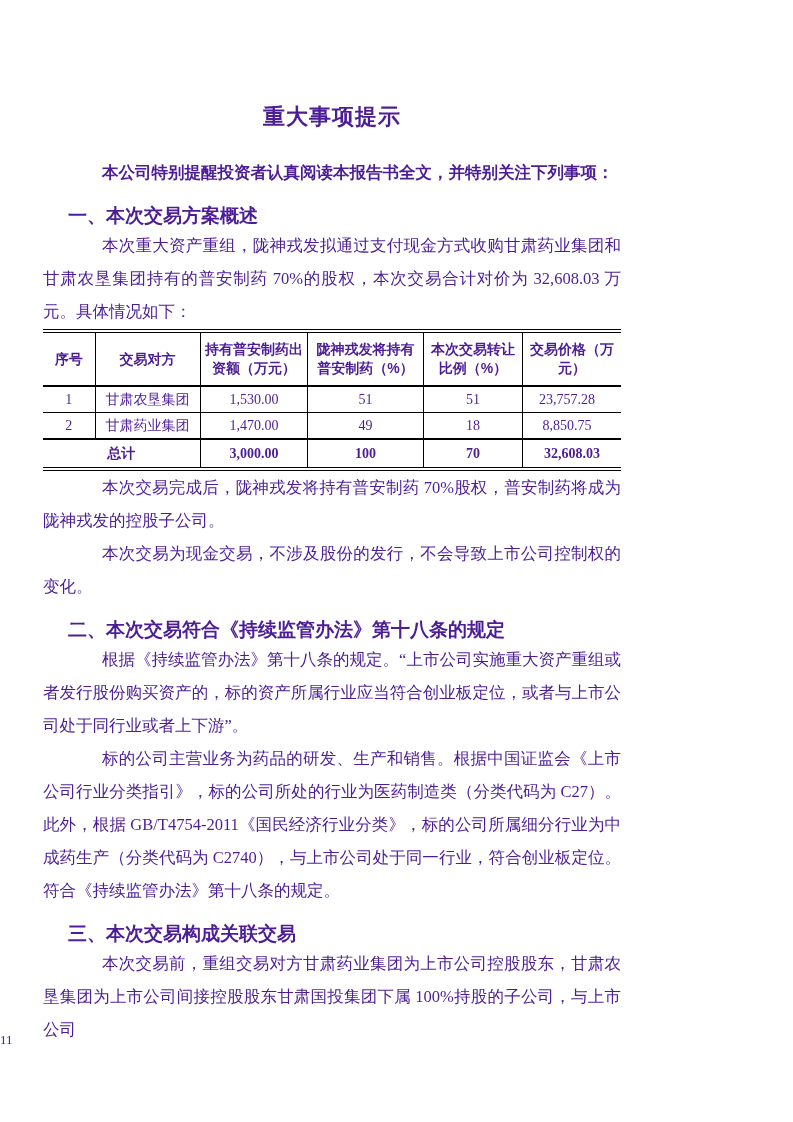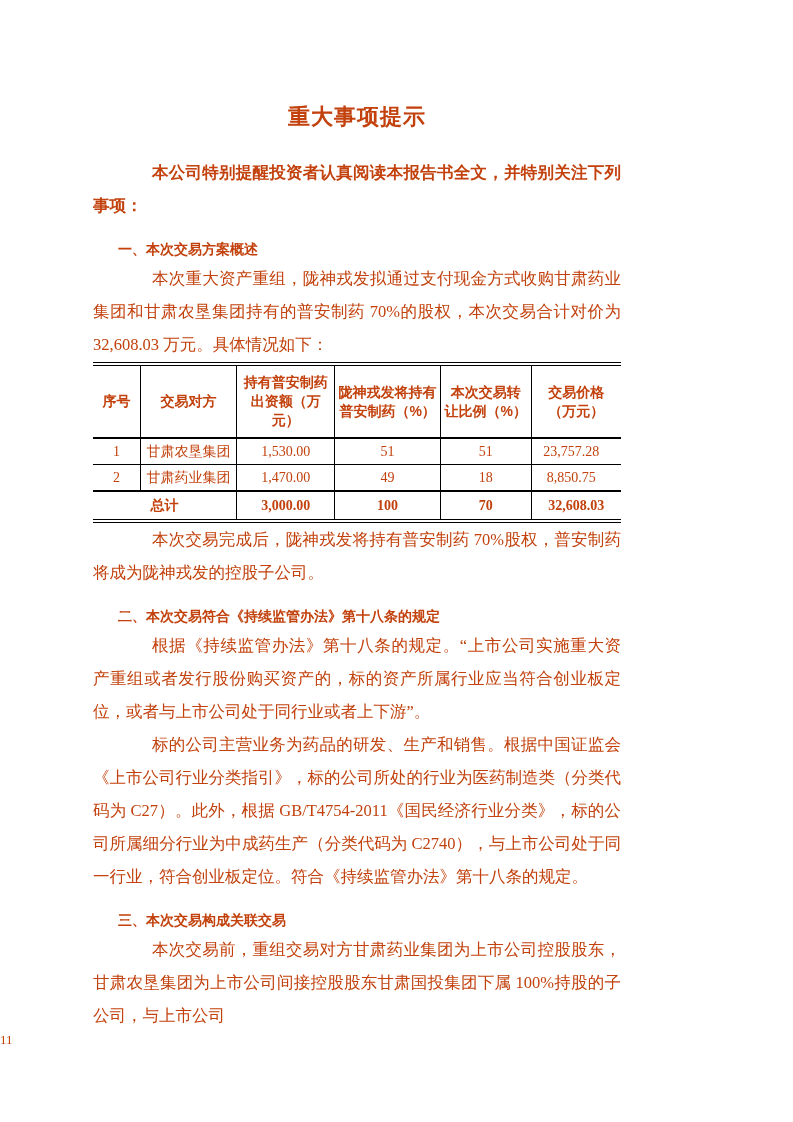--- a/index.html
+++ b/index.html
@@ -1,35 +1,35 @@
 <!DOCTYPE html>
 <html><head>
 <meta charset="utf-8">
 <style>
   html,body{margin:0;padding:0;background:#ffffff;}
   .page{
     width:714px;height:1122px;position:relative;background:#ffffff;
-    box-sizing:border-box;padding:102px 93px 0 93px;color:#c2410c;
+    box-sizing:border-box;padding:102px 93px 0 43px;color:#4c1d95;
     font-family:"Liberation Serif","DejaVu Serif",serif;
     overflow:hidden;
   }
   .doc-title{
     margin:0 0 0 0;text-align:center;
     font-family:"Liberation Sans","DejaVu Sans",sans-serif;
     font-weight:bold;font-size:22px;line-height:30px;letter-spacing:1px;
   }
   p.body{
     margin:0;font-size:16.5px;line-height:33px;
     text-align:justify;text-indent:59px;
   }
   p.intro{margin-top:24px;font-weight:bold;}
   h2.sec{
     margin:14px 0 0 25px;
     font-family:"Liberation Sans","DejaVu Sans",sans-serif;
-    font-weight:bold;font-size:14px;line-height:26px;
+    font-weight:bold;font-size:19px;line-height:26px;
   }
   .after-heading{margin-top:8px;}
   table.deal{
     width:100%;border-collapse:collapse;table-layout:fixed;
     margin-top:1px;font-size:14px;
     border-top:4px double #000;border-bottom:4px double #000;
   }
   table.deal th{
     font-family:"Liberation Sans","DejaVu Sans",sans-serif;
     font-weight:bold;font-size:14px;line-height:19px;
@@ -109,20 +109,21 @@
         <td class="lbl" colspan="2">总计</td>
         <td>3,000.00</td>
         <td>100</td>
         <td>70</td>
         <td class="num-r">32,608.03</td>
       </tr>
     </tbody>
   </table>
 
   <p class="body para-gap">本次交易完成后，陇神戎发将持有普安制药 70%股权，普安制药将成为陇神戎发的控股子公司。</p>
+  <p class="body">本次交易为现金交易，不涉及股份的发行，不会导致上市公司控制权的变化。</p>
 
   <h2 class="sec">二、本次交易符合《持续监管办法》第十八条的规定</h2>
   <p class="body after-heading">根据《持续监管办法》第十八条的规定。“上市公司实施重大资产重组或者发行股份购买资产的，标的资产所属行业应当符合创业板定位，或者与上市公司处于同行业或者上下游”。</p>
   <p class="body para-gap">标的公司主营业务为药品的研发、生产和销售。根据中国证监会《上市公司行业分类指引》，标的公司所处的行业为医药制造类（分类代码为 C27）。此外，根据 GB/T4754-2011《国民经济行业分类》，标的公司所属细分行业为中成药生产（分类代码为 C2740），与上市公司处于同一行业，符合创业板定位。符合《持续监管办法》第十八条的规定。</p>
 
   <h2 class="sec">三、本次交易构成关联交易</h2>
   <p class="body after-heading">本次交易前，重组交易对方甘肃药业集团为上市公司控股股东，甘肃农垦集团为上市公司间接控股股东甘肃国投集团下属 100%持股的子公司，与上市公司</p>
 
   <div class="pagenum">11</div>
 

